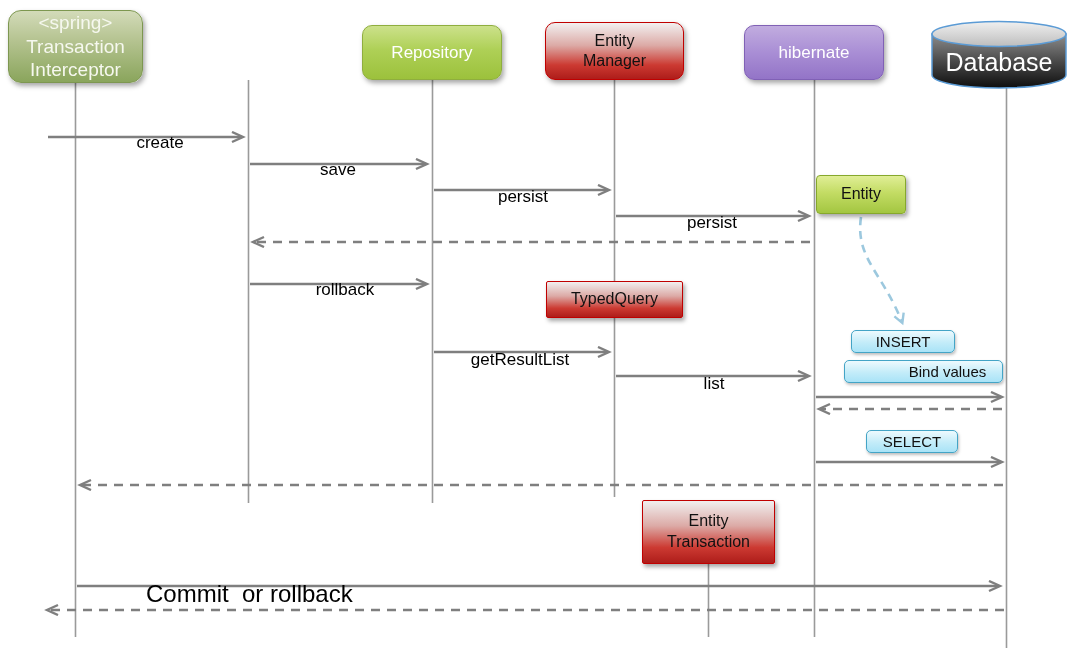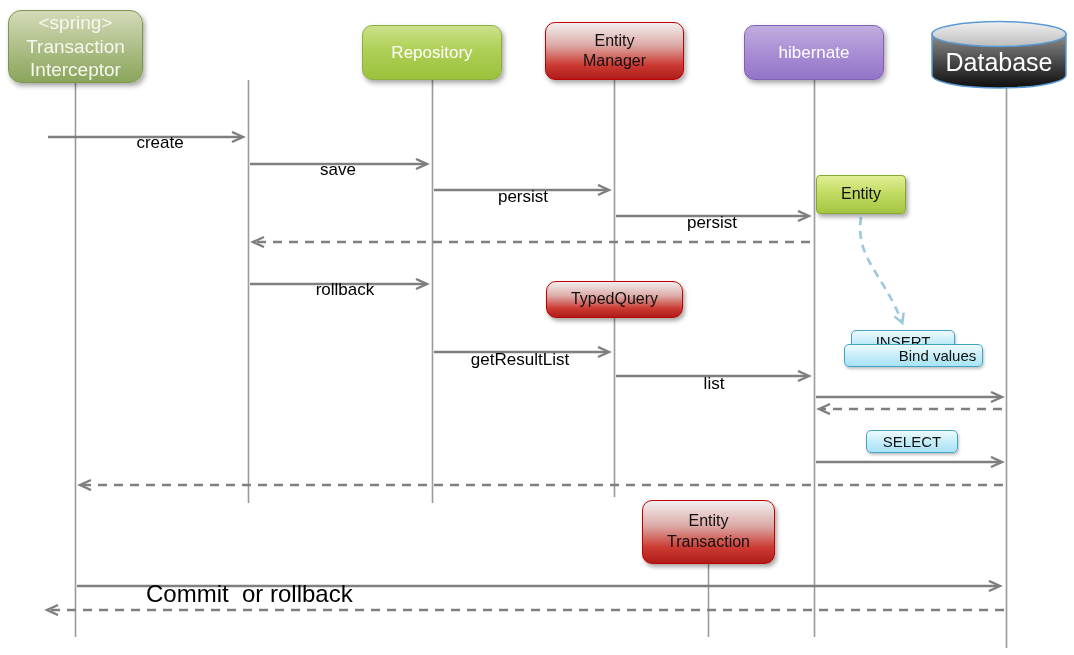--- a/index.html
+++ b/index.html
@@ -38,21 +38,21 @@
     position:absolute;display:flex;flex-direction:column;align-items:center;justify-content:center;
     text-align:center;line-height:1.3;color:#111;
     box-shadow:2px 3px 4px rgba(0,0,0,.35);
   }
   .o-green{
     background:linear-gradient(180deg,#e0ee96 0%,#c3dc64 45%,#a3c641 100%);
     border:1px solid #86a82c;border-radius:4px;font-size:16px;
   }
   .o-red{
     background:linear-gradient(180deg,#f1efef 0%,#dcaaa6 40%,#cc3a32 75%,#ae1d1a 100%);
-    border:1.5px solid #c00000;border-radius:10px;font-size:16px;
+    border:1.5px solid #c00000;border-radius:2px;font-size:16px;
   }
   .note{
     position:absolute;display:flex;align-items:center;justify-content:center;
     background:linear-gradient(180deg,#edfafe 0%,#c3ecf9 55%,#a9e3f7 100%);
     border:1.5px solid #43a4c6;border-radius:5px;color:#111;font-size:15px;
     box-shadow:1px 2px 3px rgba(0,0,0,.25);
   }
 
   
   .msg{
@@ -154,21 +154,21 @@
   <div class="obox o-red" style="left:546px;top:281px;width:137px;height:37px;">
     <div>TypedQuery</div>
   </div>
 
   <div class="obox o-red" style="left:642px;top:500px;width:133px;height:64px;">
     <div>Entity</div>
     <div>Transaction</div>
   </div>
 
   <div class="note" style="left:851px;top:330px;width:104px;height:23px;">INSERT</div>
-  <div class="note" style="left:844px;top:344px;width:139px;height:23px;padding-left:48px;">Bind values</div>
+  <div class="note" style="left:844px;top:360px;width:159px;height:23px;padding-left:48px;">Bind values</div>
   <div class="note" style="left:866px;top:430px;width:92px;height:23px;">SELECT</div>
 
   <div class="msg" style="left:100px;top:109px;width:120px;">create</div>
   <div class="msg" style="left:278px;top:136px;width:120px;">save</div>
   <div class="msg" style="left:463px;top:163px;width:120px;">persist</div>
   <div class="msg" style="left:652px;top:189px;width:120px;">persist</div>
   <div class="msg" style="left:285px;top:256px;width:120px;">rollback</div>
   <div class="msg" style="left:440px;top:326px;width:160px;">getResultList</div>
   <div class="msg" style="left:654px;top:350px;width:120px;">list</div>
   <div class="msg" style="left:146px;top:556px;text-align:left;font-size:24px;">Commit  or rollback</div>

